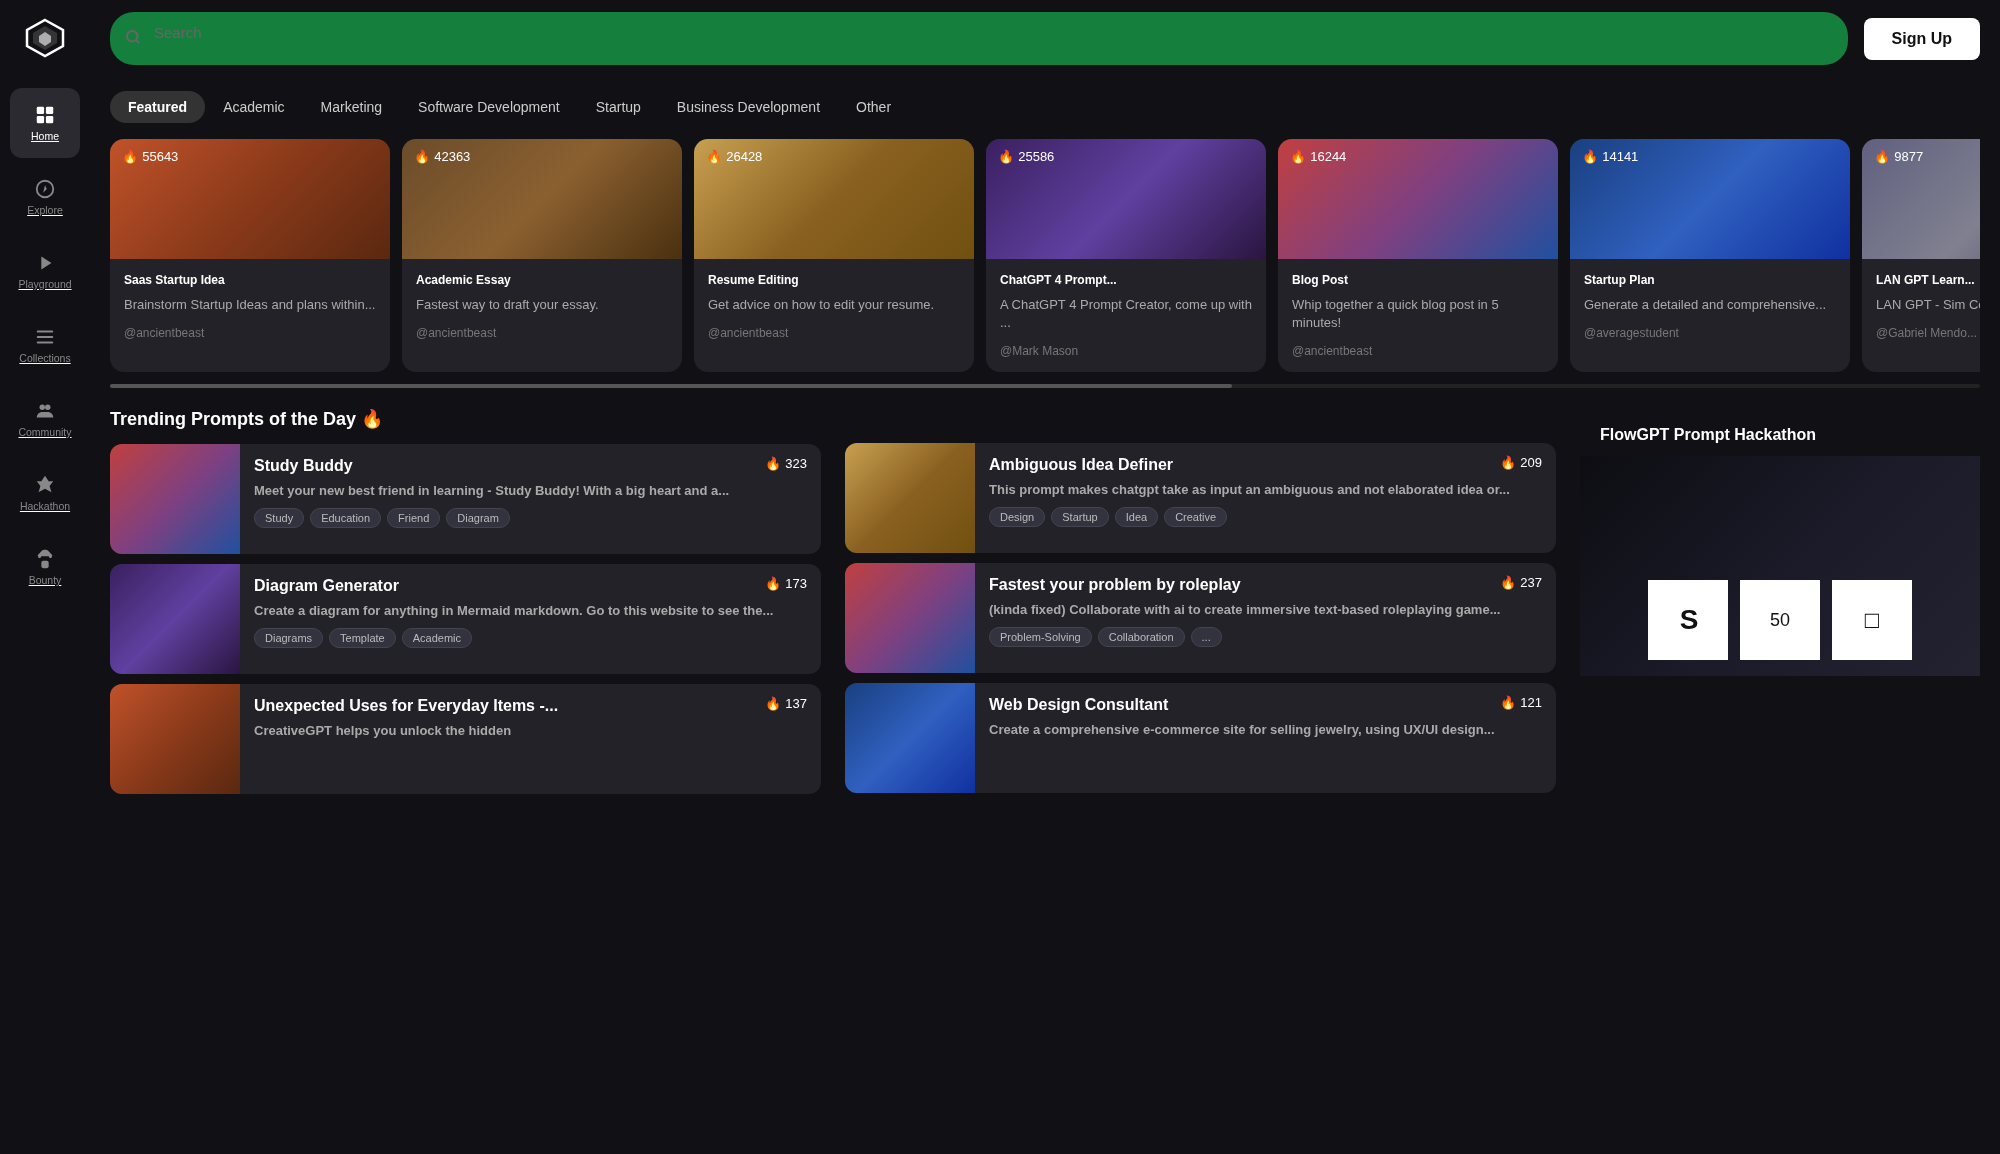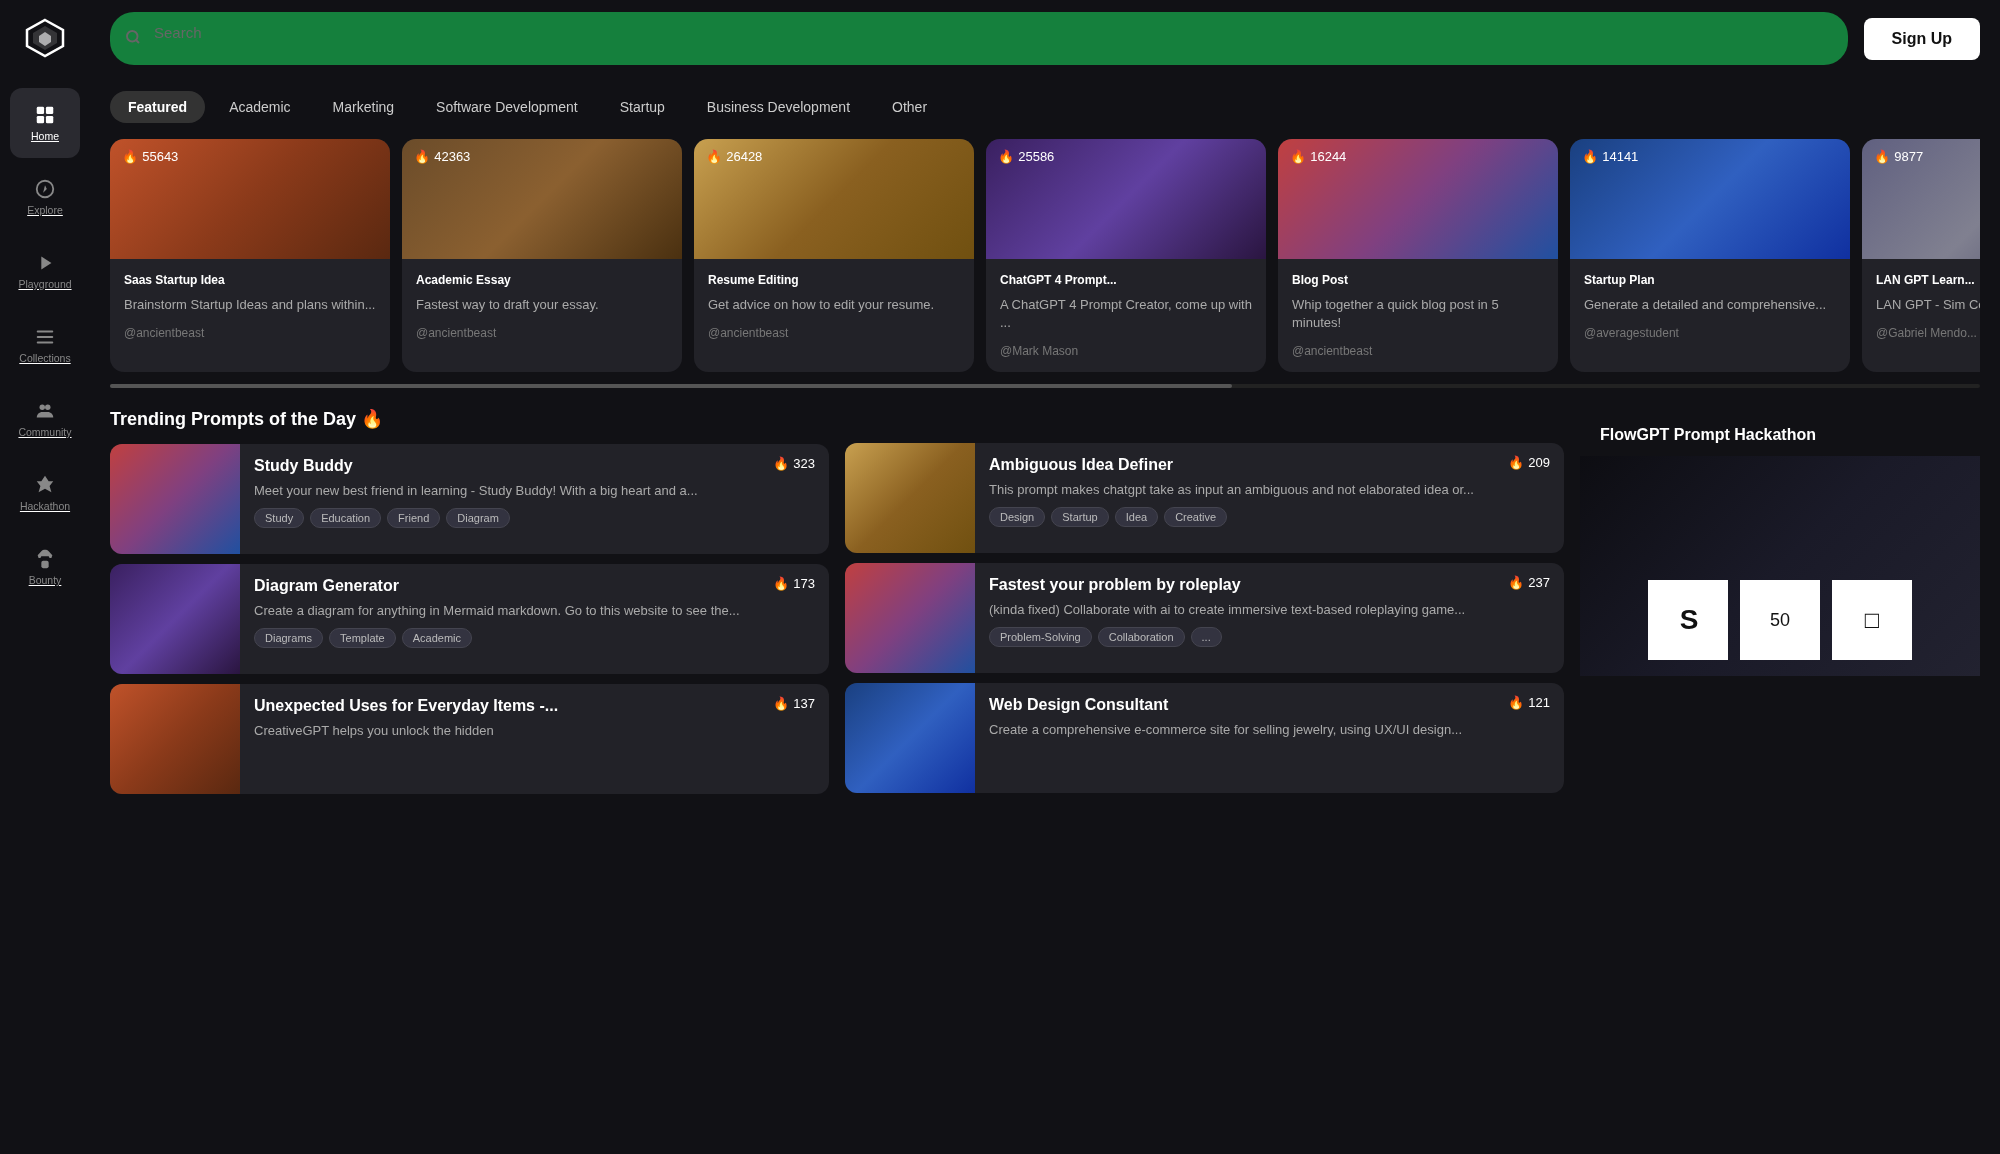--- a/index.html
+++ b/index.html
@@ -96,21 +96,20 @@
       font-size: 16px;
       font-weight: 600;
       cursor: pointer;
       white-space: nowrap;
     }
 
     
     #category-tabs {
       display: flex;
       align-items: center;
-      gap: 6px;
       padding: 14px 20px 0;
       background: #111115;
       overflow-x: auto;
     }
     .category-tab {
       padding: 8px 18px;
       border-radius: 20px;
       border: none;
       background: transparent;
       color: #ccc;
@@ -195,21 +194,21 @@
     .bg-brown { background: linear-gradient(135deg, #6b4c2a, #8b6030, #4a3010); }
     .bg-gold { background: linear-gradient(135deg, #c8a050, #8a6020, #705010); }
     .bg-purple { background: linear-gradient(135deg, #3a2060, #6040a0, #2a1540); }
     .bg-sunset { background: linear-gradient(135deg, #c04040, #804080, #2050a0); }
     .bg-blue { background: linear-gradient(135deg, #1a4080, #3060c0, #1030a0); }
     .bg-gray { background: linear-gradient(135deg, #606080, #808090, #404060); }
 
     
     #trending-section {
       display: flex;
-      gap: 16px;
+      gap: 24px;
       margin-top: 4px;
     }
     #trending-left { flex: 1; min-width: 0; }
     #trending-right { width: 400px; flex-shrink: 0; }
 
     .section-title {
       font-size: 18px;
       font-weight: 700;
       color: #fff;
       margin-bottom: 14px;
@@ -259,20 +258,21 @@
     }
     .trend-card .t-desc {
       font-size: 13px;
       color: #aaa;
       margin-bottom: 8px;
       line-height: 1.35;
       display: -webkit-box;
       -webkit-line-clamp: 2;
       -webkit-box-orient: vertical;
       overflow: hidden;
+      font-weight: bold;
     }
     .t-tags { display: flex; gap: 6px; flex-wrap: wrap; }
     .t-tag {
       background: #333340;
       color: #bbb;
       font-size: 11px;
       padding: 3px 10px;
       border-radius: 20px;
       border: 1px solid #44444f;
     }

